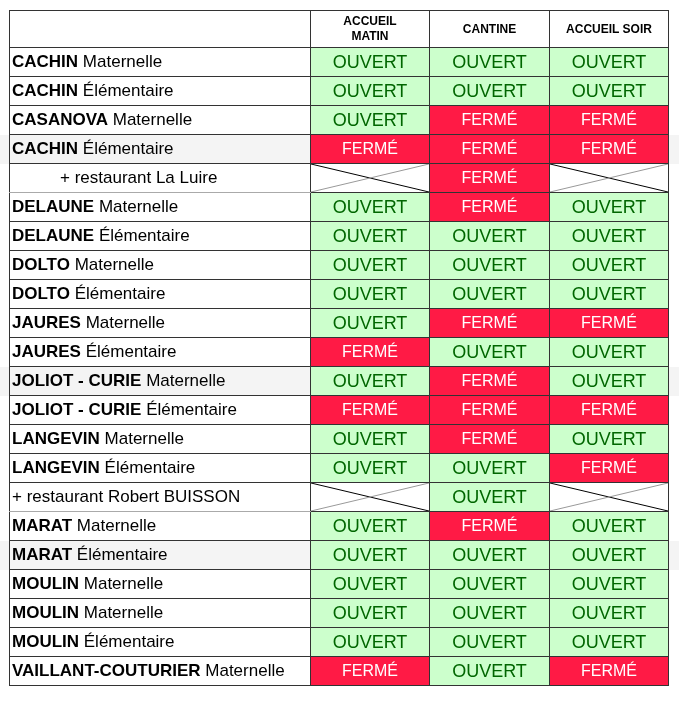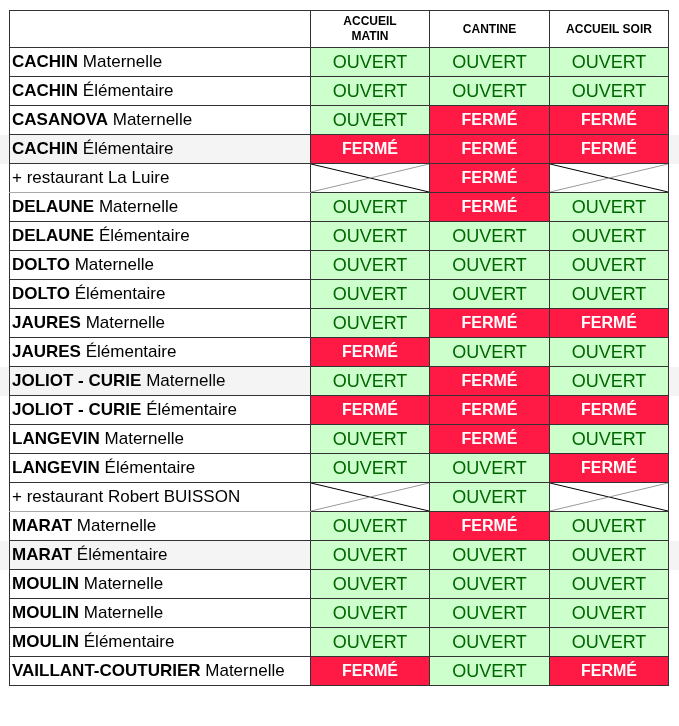--- a/index.html
+++ b/index.html
@@ -7,21 +7,21 @@
          font-family: "Liberation Sans", sans-serif; }
   .band { position: absolute; left: 0; width: 679px; background: #f4f4f4; }
   table { position: absolute; left: 9px; top: 10px; border-collapse: collapse; table-layout: fixed; }
   td, th { border: 1px solid #333; padding: 0; height: 28px; overflow: hidden; white-space: nowrap; }
   th { background: #fff; font-weight: bold; font-size: 12px; color: #000; text-align: center; line-height: 15px; height: 36px; }
   td.name { font-size: 17px; color: #000; padding-left: 2px; text-align: left; }
   td.name b { font-weight: bold; }
   td.name.sub { border-top-color: #aaa; border-bottom-color: #aaa; }
   td.s { text-align: center; font-size: 18px; }
   td.open { background: #ccffcc; color: #006600; }
-  td.closed { background: #ff1a45; color: #ffffff; font-weight: bold; font-size: 16px; }
+  td.closed { background: #ff1a45; color: #ffffff; font-weight: normal; font-size: 16px; }
   td.na { background: #fff; position: relative; }
   td.na svg { position: absolute; left: 0; top: 0; width: 100%; height: 100%; }
   col.c0 { width: 301px; } col.c1 { width: 119px; } col.c2 { width: 120px; } col.c3 { width: 119px; }
 </style>
 </head>
 <body>
 
 <div class="band" style="top:135px;height:29px;"></div>
 <div class="band" style="top:367px;height:29px;"></div>
 <div class="band" style="top:541px;height:29px;"></div>
@@ -60,21 +60,21 @@
         <td class="s closed">FERMÉ</td>
         <td class="s closed">FERMÉ</td>
       </tr>
       <tr>
         <td class="name"><b>CACHIN</b><span style="white-space: pre;"> Élémentaire</span></td>
         <td class="s closed">FERMÉ</td>
         <td class="s closed">FERMÉ</td>
         <td class="s closed">FERMÉ</td>
       </tr>
       <tr>
-        <td class="name sub"><span style="white-space: pre;">+ restaurant La Luire</span></td>
+        <td class="name sub"><span style="white-space: pre; margin-left: 48px;">+ restaurant La Luire</span></td>
         <td class="na">
           <svg viewBox="0 0 100 100" preserveAspectRatio="none">
             <line x1="0" y1="0" x2="100" y2="100" stroke="#000" stroke-width="1" vector-effect="non-scaling-stroke"></line>
             <line x1="0" y1="100" x2="100" y2="0" stroke="#999" stroke-width="1" vector-effect="non-scaling-stroke"></line>
           </svg>
         </td>
         <td class="s closed">FERMÉ</td>
         <td class="na">
           <svg viewBox="0 0 100 100" preserveAspectRatio="none">
             <line x1="0" y1="0" x2="100" y2="100" stroke="#000" stroke-width="1" vector-effect="non-scaling-stroke"></line>

